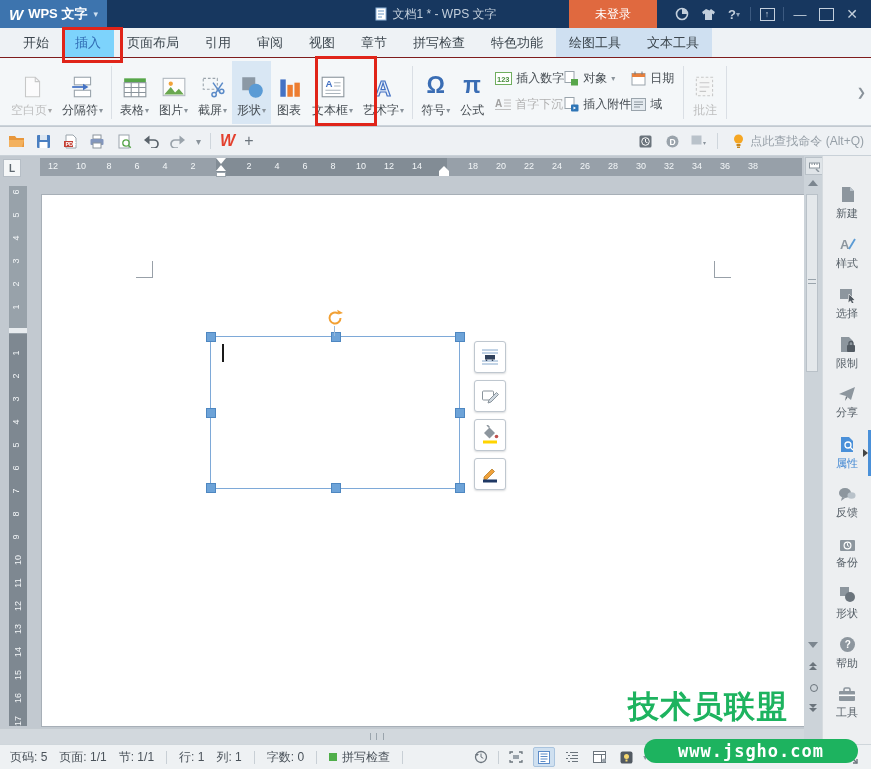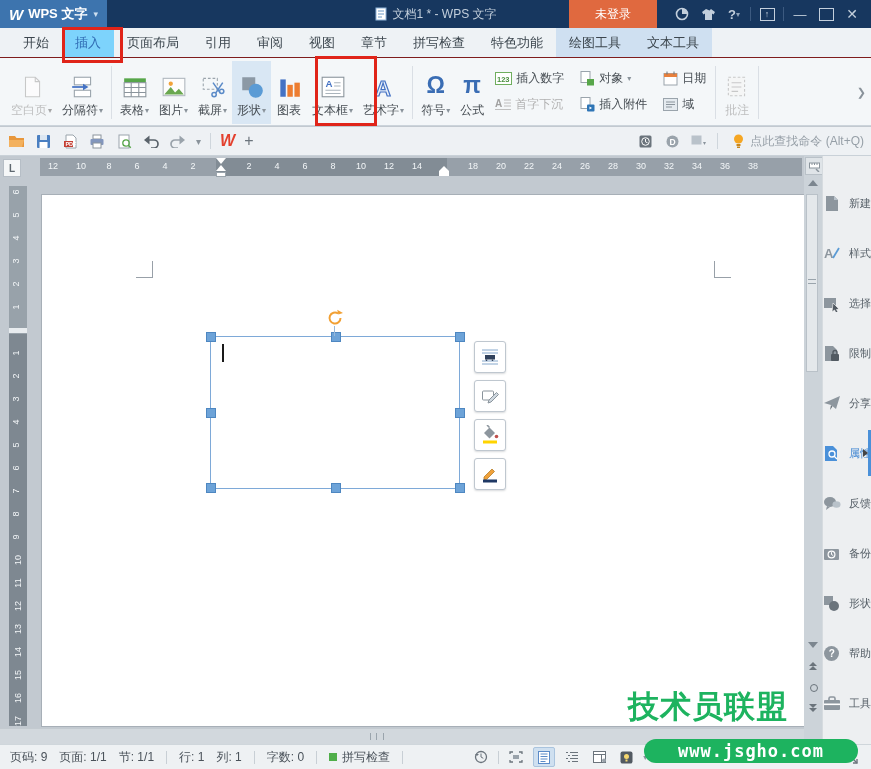--- a/index.html
+++ b/index.html
@@ -28,21 +28,21 @@
   
   .ribbon{position:absolute;top:58px;left:0;right:0;height:68px;background:#f4f7f9;border-bottom:1px solid #ccd4db;display:flex;align-items:stretch;padding:3px 2px 1px 6px;box-sizing:border-box}
   .rsep{width:1px;background:#dadfe5;margin:5px 3px}
   .rbtn{display:flex;flex-direction:column;align-items:center;justify-content:flex-end;gap:2px;padding:4px 5px 5px;font-size:12px;color:#454c52;white-space:nowrap}
   .rbtn .lbl{display:flex;align-items:center;gap:1px}
   .rbtn.dis{color:#a9b2ba;opacity:.8;filter:grayscale(1)}
   .rbtn.active{background:#d9e7f4}
   .car{color:#8a939b;font-size:8px}
   .car::after{content:"▾"}
   .bigchar{font-size:23px;line-height:26px;color:#3a6db4;font-weight:bold;height:28px}
-  .sgroup{display:grid;grid-template-columns:auto auto auto;grid-auto-rows:26px;align-items:center;column-gap:16px;padding:4px 6px;font-size:12px;color:#454c52}
+  .sgroup{display:grid;grid-template-columns:auto auto auto;grid-auto-rows:26px;align-items:center;padding:4px 6px;font-size:12px;color:#454c52}
   .sbtn{display:flex;align-items:center;gap:4px;white-space:nowrap}
   .sbtn.dis{color:#a9b2ba;filter:grayscale(1)}
   .rib-expander{align-self:center;color:#8a939b;font-size:11px;padding:0 3px;margin-left:auto}
   
   .docbar{position:absolute;top:127px;left:0;right:0;height:29px;background:#eef1f4;border-bottom:1px solid #c9d1d8;display:flex;align-items:center;padding:0 7px;gap:9px;box-sizing:border-box}
   .q-ico{width:18px;height:18px;display:flex;align-items:center;justify-content:center}
   .d-sep{width:1px;height:16px;background:#cfd6dc}
   .doctab{width:176px;height:25px;background:#f9fbfc;border:1px solid #c4cdd5;display:flex;align-items:center;padding:0 8px;gap:6px;font-size:12px;color:#333;align-self:flex-end;border-bottom:none;box-sizing:border-box}
   .doctab .x{margin-left:auto;color:#8a939b;font-size:11px}
   .doctab .x::after{content:"✕"}
@@ -84,21 +84,21 @@
   .vs-grip{margin:84px auto 0;width:8px;border-top:1px solid #9aa4ac;border-bottom:1px solid #9aa4ac;height:3px}
   .vs-down{position:absolute;top:486px;left:4px;width:0;height:0;border-left:5px solid transparent;border-right:5px solid transparent;border-top:6px solid #7c868f}
   .pg-tri{width:0;height:0;border-left:4px solid transparent;border-right:4px solid transparent;margin:0 auto}
   .vs-prev{position:absolute;top:506px;left:5px}
   .vs-prev .pg-tri{border-bottom:4px solid #6b747c}
   .vs-circle{position:absolute;top:528px;left:6px;width:6px;height:6px;border:1px solid #6b747c;border-radius:50%}
   .vs-next{position:absolute;top:548px;left:5px}
   .vs-next .pg-tri{border-top:4px solid #6b747c}
   
   .sidebar{position:absolute;right:0;top:156px;width:49px;bottom:24px;background:#edeff1;border-left:1px solid #d6dbdf;display:flex;flex-direction:column;padding-top:22px;box-sizing:border-box;z-index:5}
-  .sitem{height:50px;display:flex;flex-direction:row;align-items:center;justify-content:space-between;gap:3px;font-size:11px;color:#565f67;position:relative}
+  .sitem{height:50px;display:flex;flex-direction:column;align-items:center;justify-content:center;gap:3px;font-size:11px;color:#565f67;position:relative}
   .sitem.active{color:#3f86d2}
   .sitem.active::after{content:"";position:absolute;right:0;top:2px;bottom:2px;width:3px;background:#4a90d9}
   .sitem.active .arrow{position:absolute;right:3px;top:50%;margin-top:-4px;width:0;height:0;border-top:4px solid transparent;border-bottom:4px solid transparent;border-left:5px solid #444}
   
   .hscroll{position:absolute;left:0;width:804px;bottom:25px;height:15px;background:#d2d8dd;border-top:1px solid #c3cad0;z-index:3}
   .hs-grip{position:absolute;left:370px;top:4px;width:12px;height:7px;border-left:1px solid #9aa4ac;border-right:1px solid #9aa4ac}
   .hs-grip::after{content:"";position:absolute;left:5px;top:0;bottom:0;width:1px;background:#9aa4ac}
   
   .statusbar{position:absolute;left:0;right:0;bottom:0;height:25px;background:#eef1f3;border-top:1px solid #cfd6db;display:flex;align-items:center;font-size:12px;color:#4a525a;padding:0 10px;gap:12px;box-sizing:border-box;z-index:6}
   .s-sep{width:1px;height:13px;background:#c8cfd5}
@@ -659,21 +659,21 @@
       </svg>
     <span>工具</span>
   </div>
 </div>
 
 <div class="hscroll">
   <div class="hs-grip"></div>
 </div>
 
 <div class="statusbar">
-  <span>页码: 9</span>
+  <span>页码: 5</span>
   <span>页面: 1/1</span>
   <span>节: 1/1</span>
   <span class="s-sep"></span>
   <span>行: 1</span>
   <span>列: 1</span>
   <span class="s-sep"></span>
   <span>字数: 0</span>
   <span class="s-sep"></span>
   <span class="spell">
     <span class="dot"></span>

